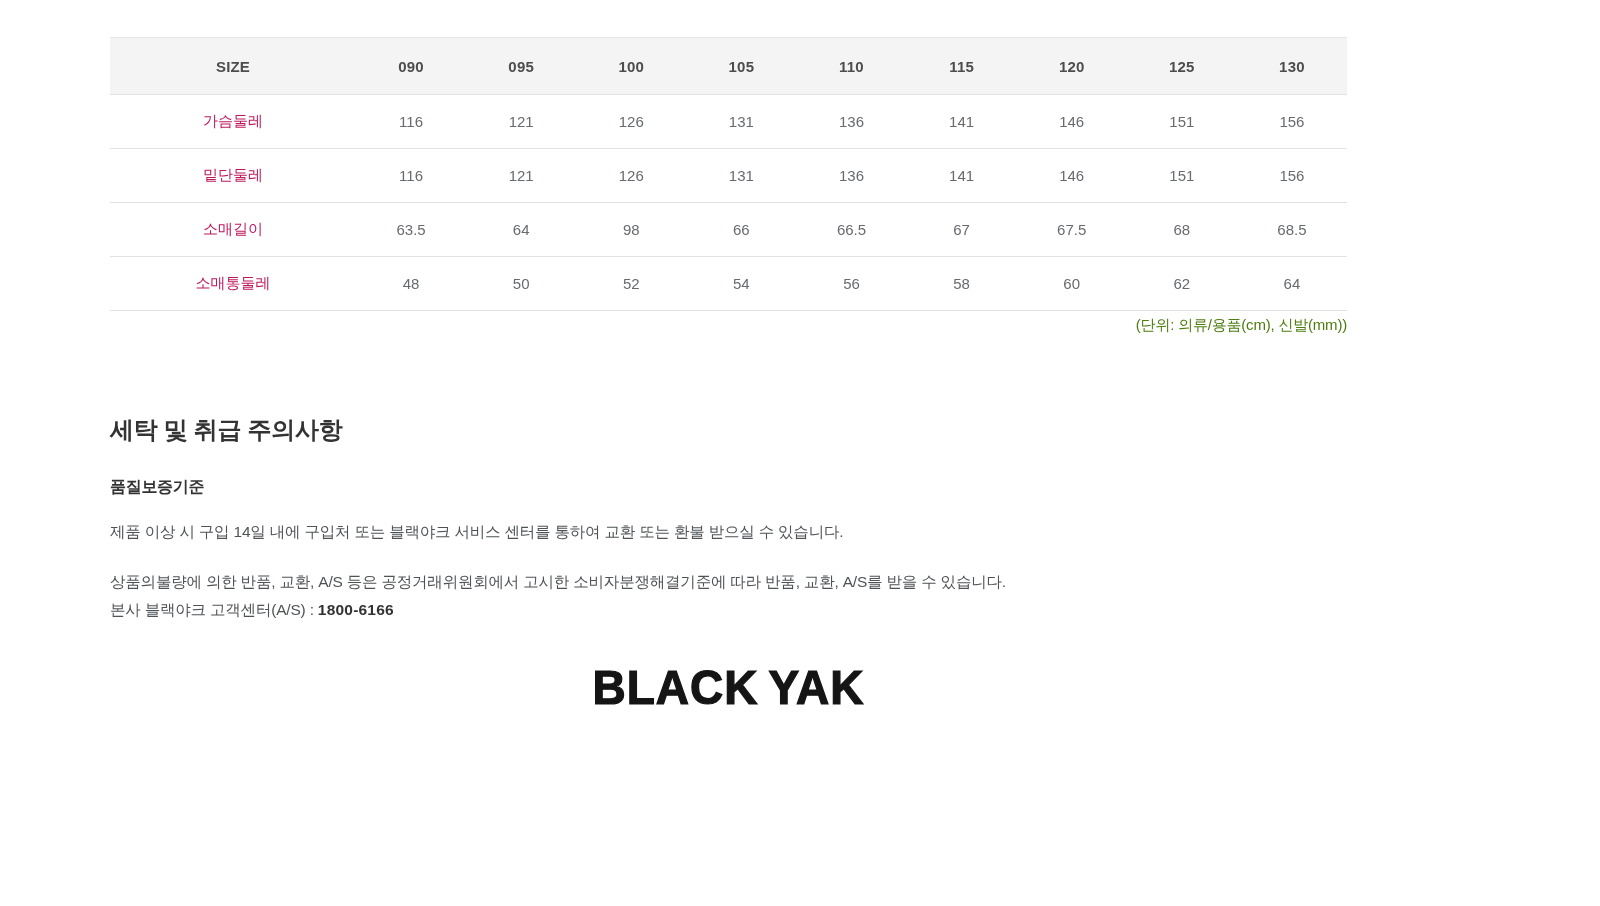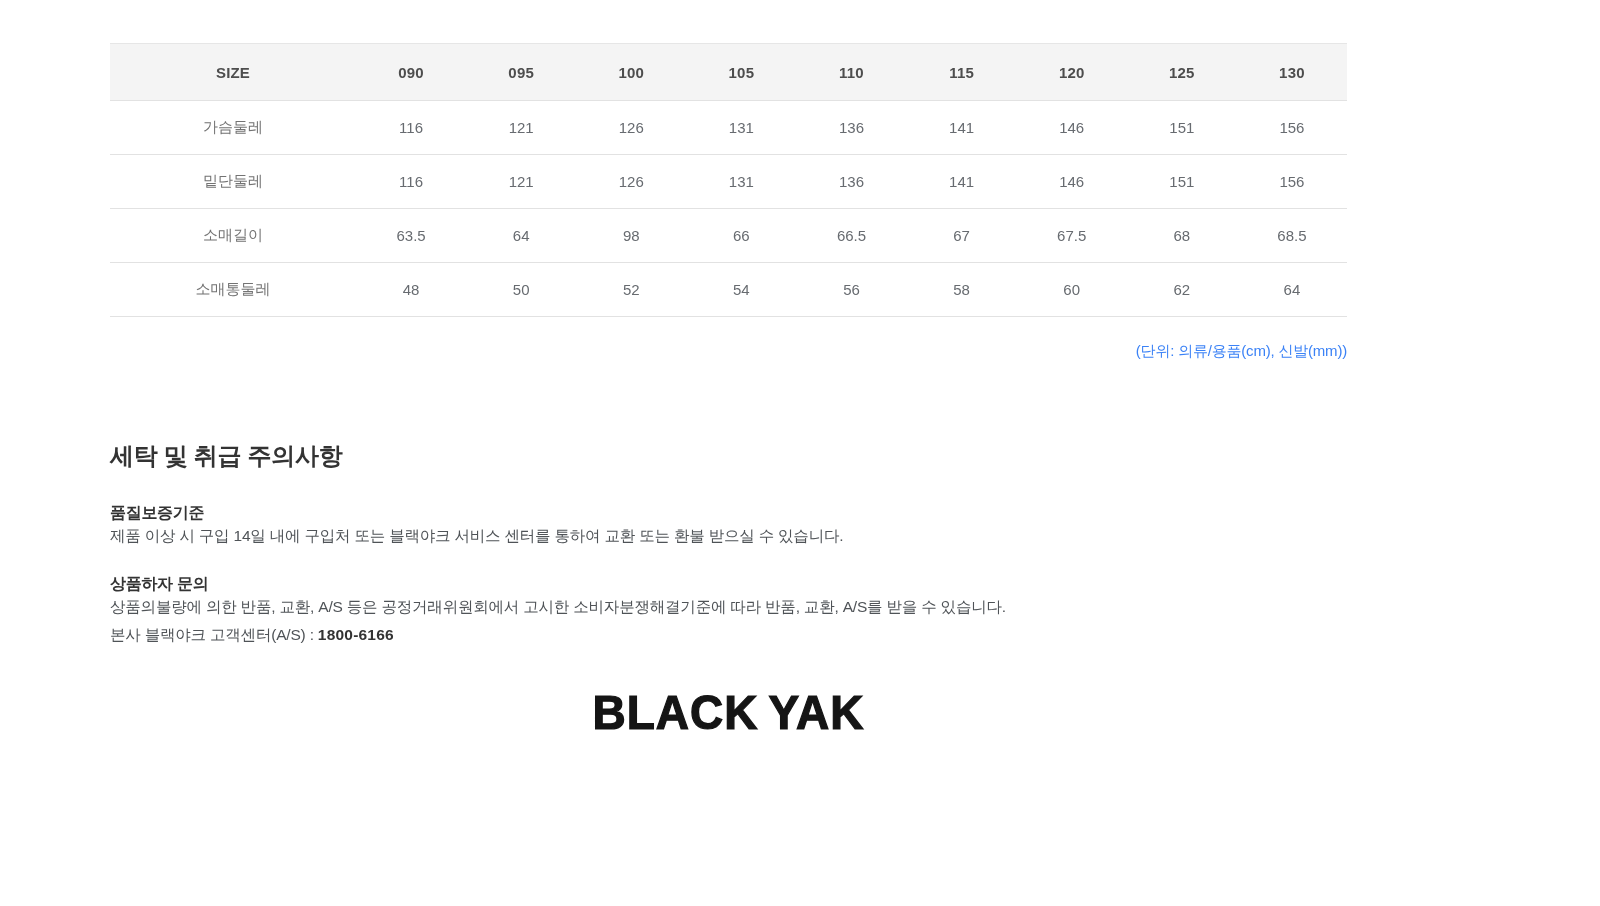--- a/index.html
+++ b/index.html
@@ -11,53 +11,53 @@
   }
   .page { padding:14px 0 0 110px; width:1347px; }
   .content { width:1237px; }
 
   .section-title {
     font-size:19px; font-weight:600; color:#333333;
     letter-spacing:-0.3px; line-height:22px;
   }
 
   table.size-table {
-    width:100%; border-collapse:collapse; margin-top:29px;
+    width:100%; border-collapse:collapse; margin-top:23px;
     table-layout:fixed;
   }
   table.size-table col.label-col { width:246px; }
   table.size-table thead th {
     background:#f4f4f4; height:57px; text-align:center;
     font-size:15px; font-weight:bold; color:#4d4d4d;
     border-top:1px solid #e6e6e6; border-bottom:1px solid #e2e2e2;
     letter-spacing:0.2px;
   }
   table.size-table tbody td {
     height:54px; text-align:center; font-size:15px; color:#676b70;
     border-bottom:1px solid #e2e2e2; font-weight:400;
   }
-  table.size-table tbody td.row-label { color:#737373; }
+  table.size-table tbody td.row-label { color:#be185d; }
 
   .unit-note {
-    margin-top:25px; text-align:right; font-size:15px; color:#3b82f6;
+    margin-top:5px; text-align:right; font-size:15px; color:#4d7c0f;
     letter-spacing:-0.2px;
   }
 
   .care-section { margin-top:83px; }
   .care-title {
     font-size:24px; font-weight:600; color:#333333; letter-spacing:-0.3px;
     line-height:24px;
   }
   .sub-heading {
     margin-top:35px; font-size:16px; font-weight:bold; color:#333333;
     letter-spacing:-0.3px; line-height:19px;
   }
   .sub-heading.second { margin-top:24px; }
   .body-text {
-    font-size:15.5px; color:#4f5357; letter-spacing:-0.2px;
+    margin-top:22px; font-size:15.5px; color:#4f5357; letter-spacing:-0.2px;
     line-height:28px;
   }
   .body-text .phone { font-weight:bold; color:#333333; letter-spacing:0.2px; }
 
   .brand-footer {
     margin-top:40px; text-align:center;
   }
   .brand-logo {
     display:inline-block; font-size:46px; font-weight:bold; color:#151515;
     letter-spacing:1px; transform:scaleY(1.04); line-height:46px;
@@ -152,21 +152,20 @@
     </table>
 
     <div class="unit-note">(단위: 의류/용품(cm), 신발(mm))</div>
 
     <div class="care-section">
       <h2 class="care-title">세탁 및 취급 주의사항</h2>
 
       <h3 class="sub-heading">품질보증기준</h3>
       <p class="body-text">제품 이상 시 구입 14일 내에 구입처 또는 블랙야크 서비스 센터를 통하여 교환 또는 환불 받으실 수 있습니다.</p>
 
-      <h3 class="sub-heading second">상품하자 문의</h3>
       <p class="body-text"><span>상품의불량에 의한 반품, 교환, A/S 등은 공정거래위원회에서 고시한 소비자분쟁해결기준에 따라 반품, 교환, A/S를 받을 수 있습니다.</span><br>
         <span><span>본사 블랙야크 고객센터(A/S) : </span><span class="phone">1800-6166</span></span>
       </p>
     </div>
 
     <div class="brand-footer">
       <span class="brand-logo"><span class="part-left">BLACK</span><span class="part-right">YAK</span></span>
     </div>
 
   </div>

